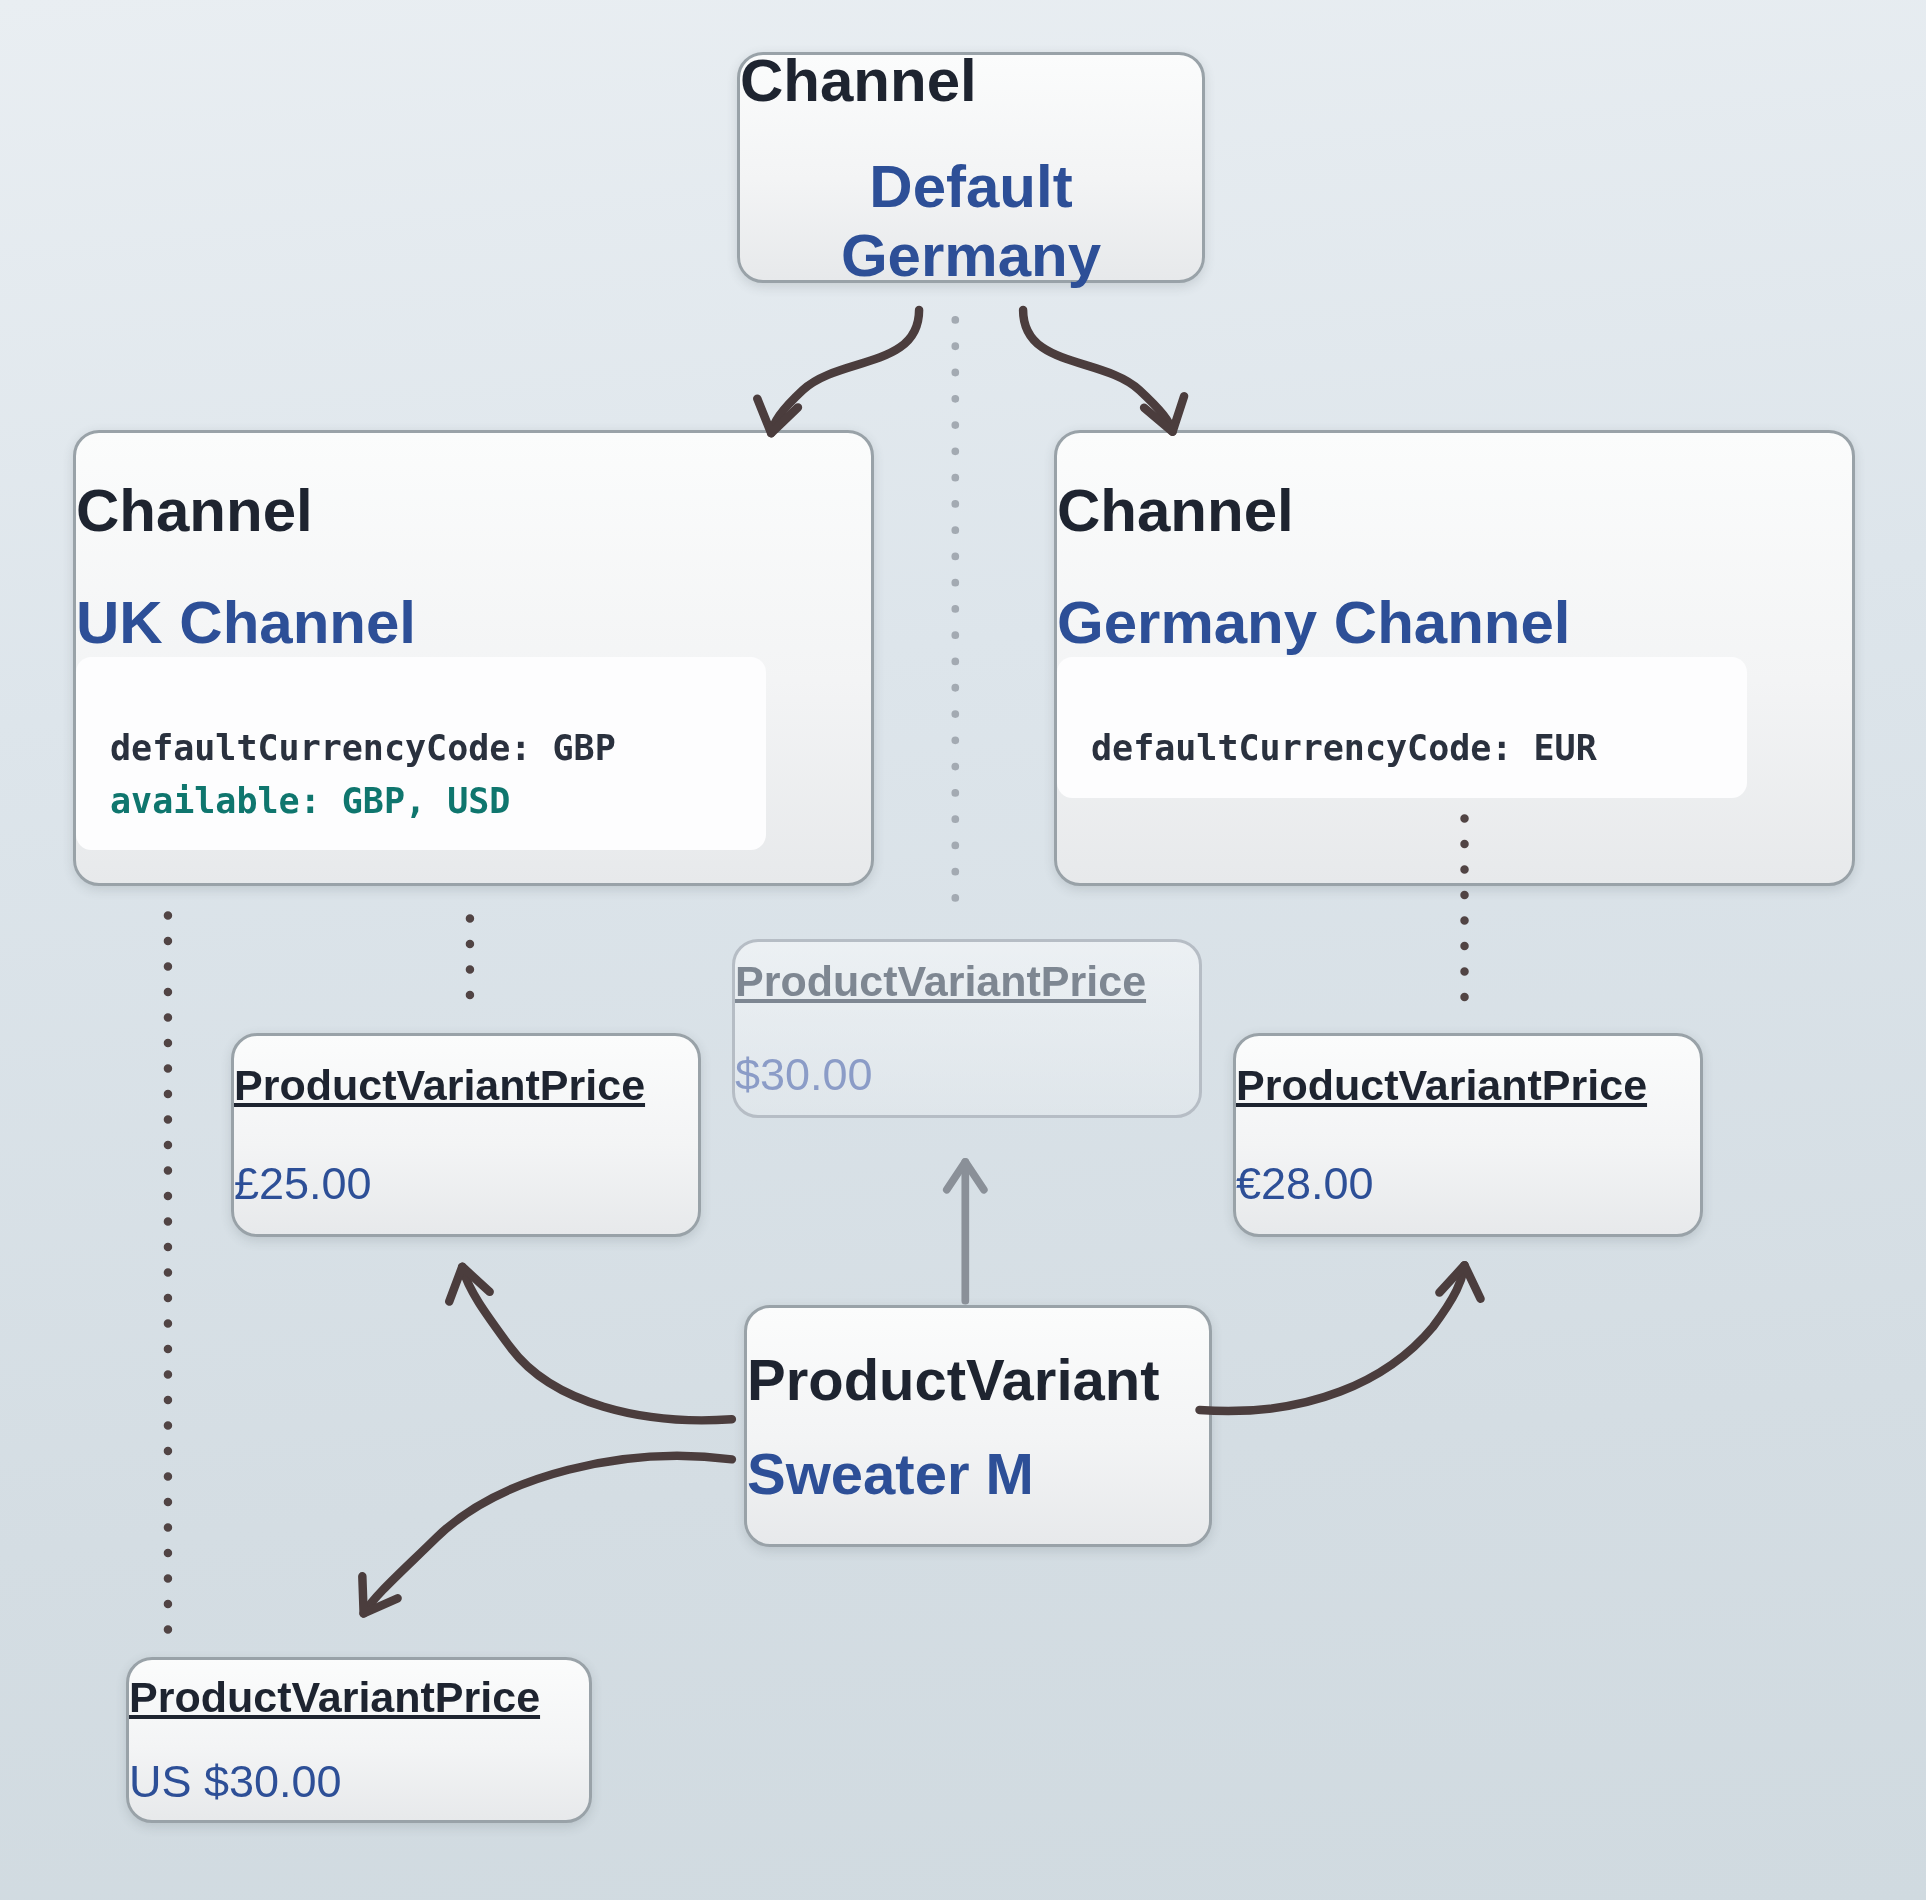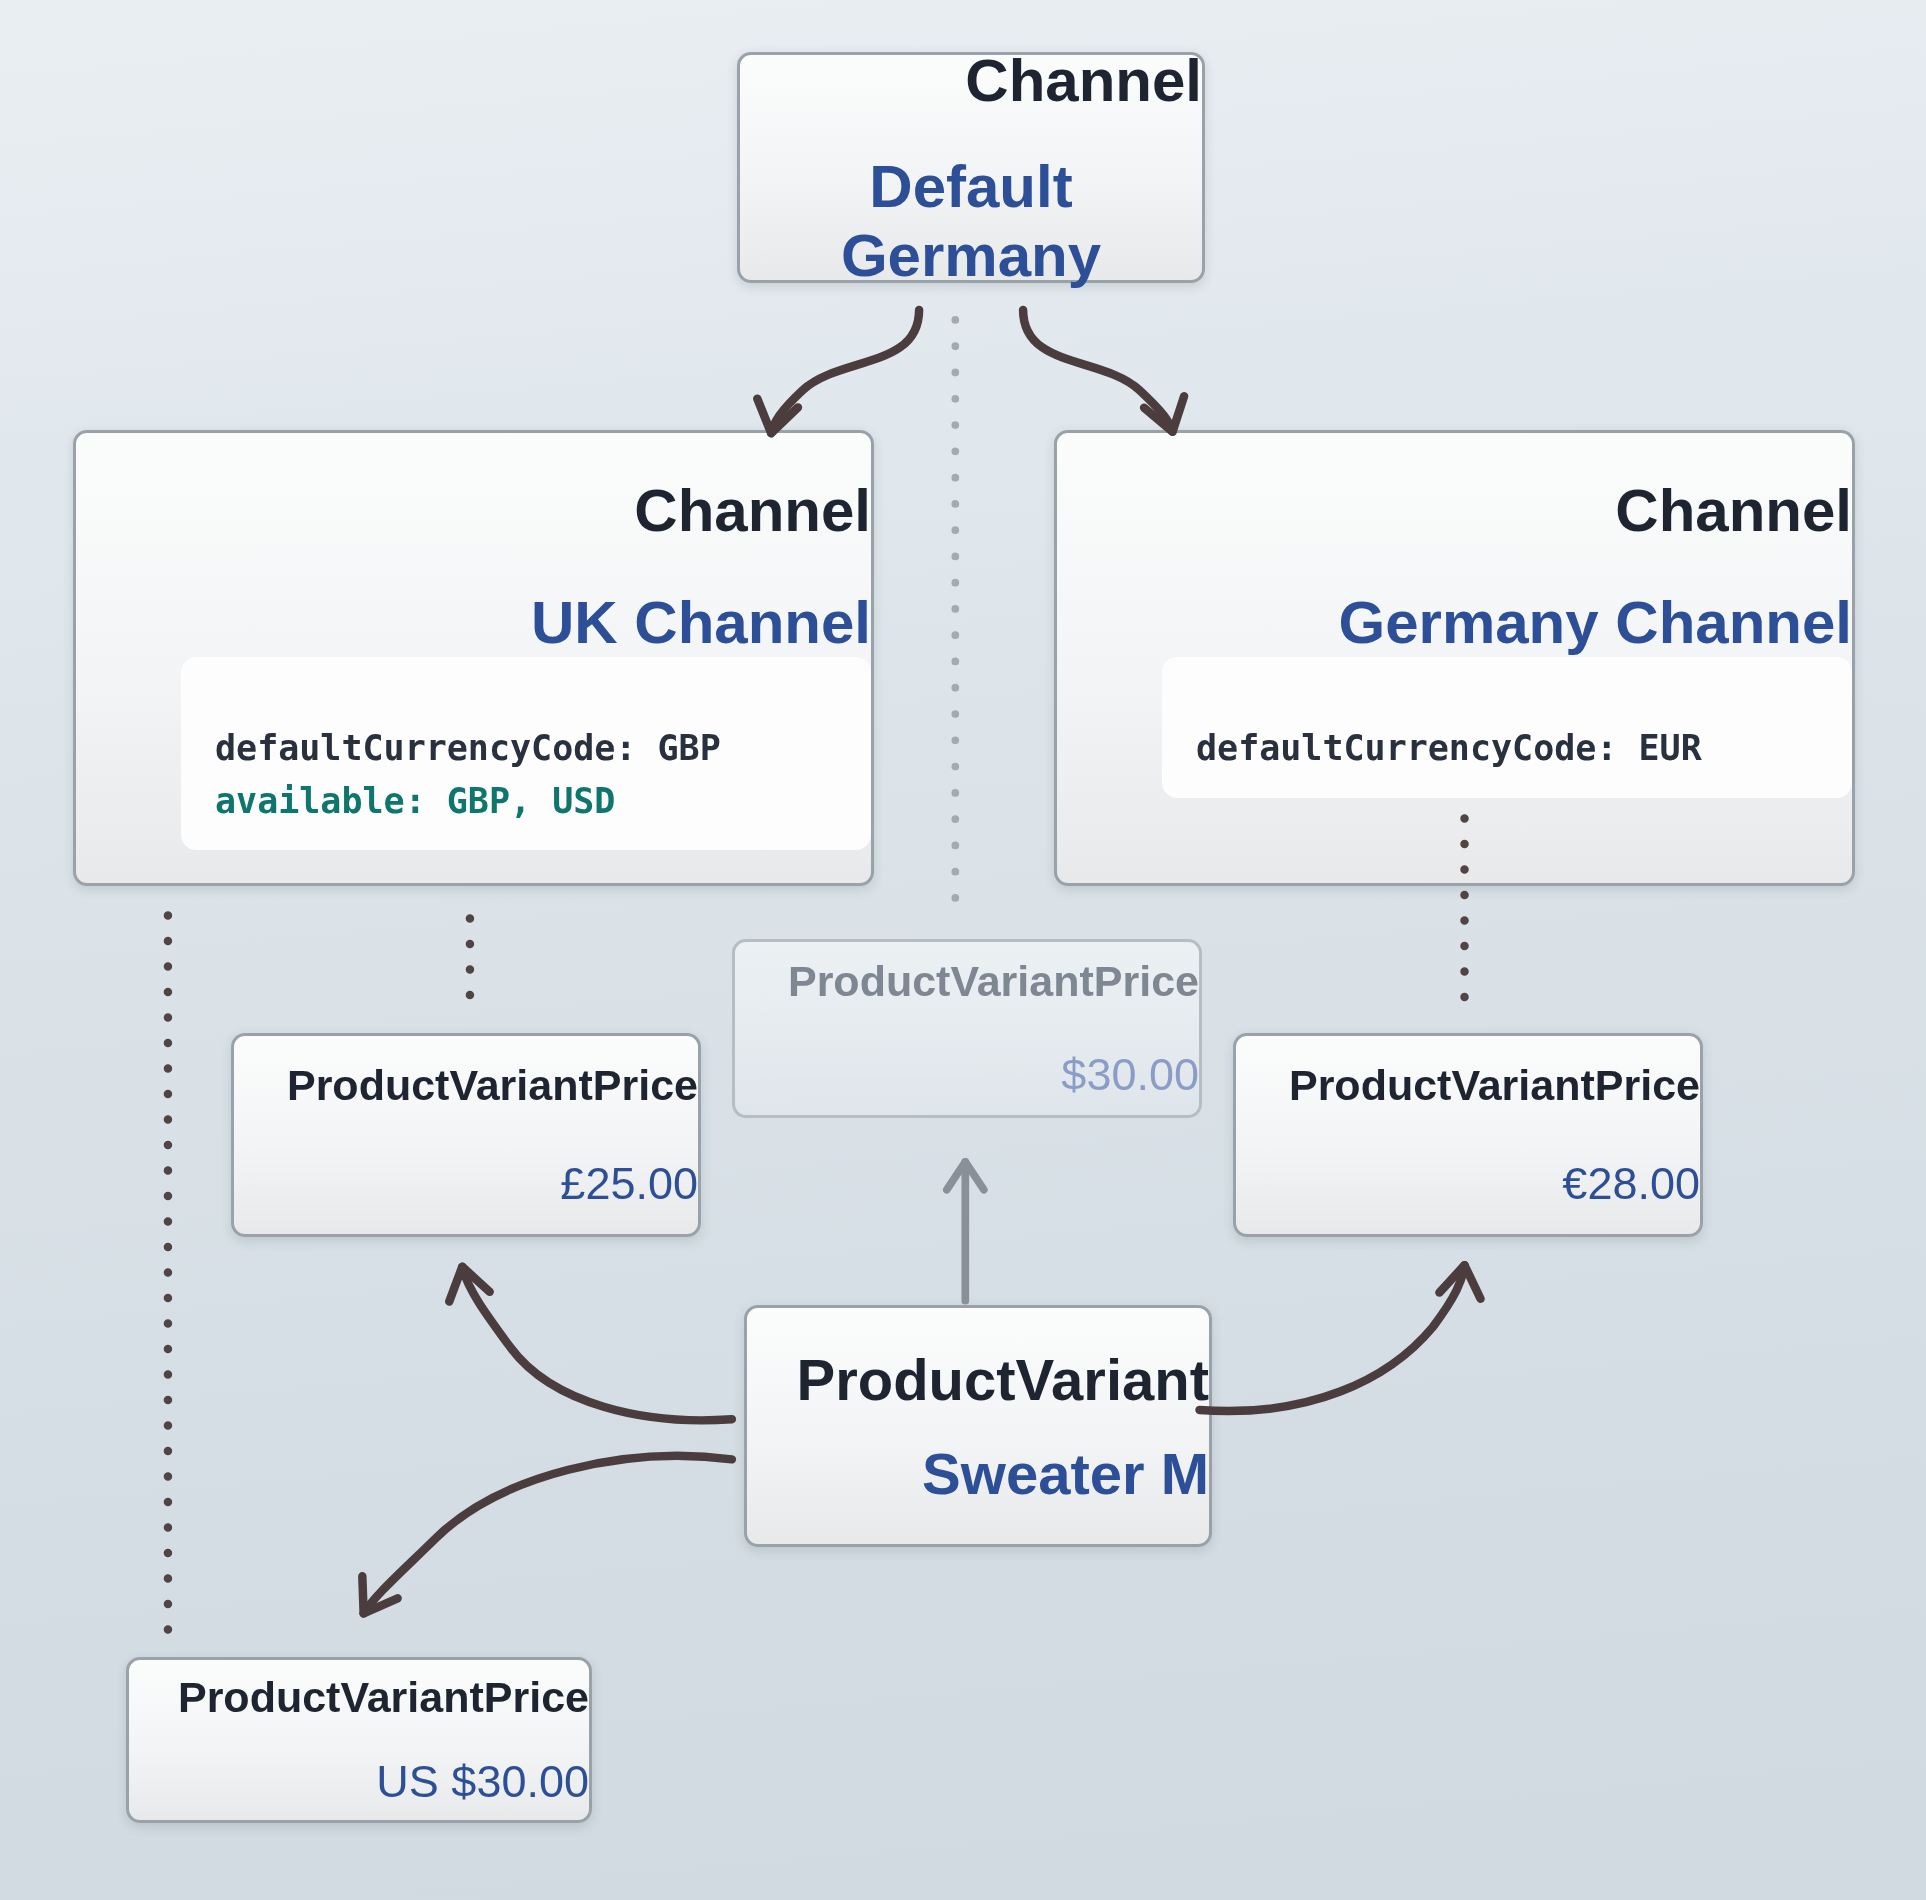--- a/index.html
+++ b/index.html
@@ -7,24 +7,24 @@
     position:relative;
     width:1926px;height:1901px;
     background:linear-gradient(175deg,#e9eef2 0%,#dde5eb 35%,#d4dde3 75%,#d0dae0 100%);
     font-family:"Liberation Sans", sans-serif;
     overflow:hidden;
   }
   .node{
     position:absolute;
     box-sizing:border-box;
     border:3.1px solid #99a2a8;
-    border-radius:14px;
+    border-radius:26px;
     background:linear-gradient(180deg,#fbfcfc 0%,#f3f4f5 55%,#e7e9eb 100%);
     box-shadow:0 3.9px 10.8px rgba(60,72,82,.16);
-    display:flex;flex-direction:column;align-items:flex-end;
+    display:flex;flex-direction:column;align-items:flex-start;
     text-align:center;
   }
   .type{color:#1e2430;font-weight:bold;}
   .name{color:#2d4f97;font-weight:bold;}
   .value{color:#2d4f97;font-weight:normal;}
 
   
   #n-default{left:737px;top:52px;width:468px;height:231px;justify-content:center;gap:37px;}
   #n-default .type{font-size:60px;}
   #n-default .name{font-size:60px;}
@@ -44,21 +44,21 @@
     padding:23px 34px;
     text-align:left;
     font-family:"DejaVu Sans Mono","Liberation Mono",monospace;
     font-size:35px;line-height:1.5;
   }
   .code-main{color:#2a313e;font-weight:bold;margin-top:42px;}
   .code-muted{color:#0f766e;font-weight:bold;}
 
   
   .price{width:470px;height:204px;justify-content:center;gap:48px;}
-  .price .type{font-size:43px;}
+  .price .type{font-size:43px;text-decoration:underline;}
   .price .value{font-size:45px;}
   #n-price-uk{left:231px;top:1033px;}
   #n-price-de{left:1233px;top:1033px;}
   #n-price-us{left:126px;top:1657px;width:466px;height:166px;gap:34px;}
 
   
   #n-price-ghost{
     left:732px;top:939px;width:470px;height:179px;justify-content:center;gap:43px;
     border-color:#b6bdc5;
     background:linear-gradient(180deg,rgba(251,252,253,.55),rgba(234,238,241,.38));

